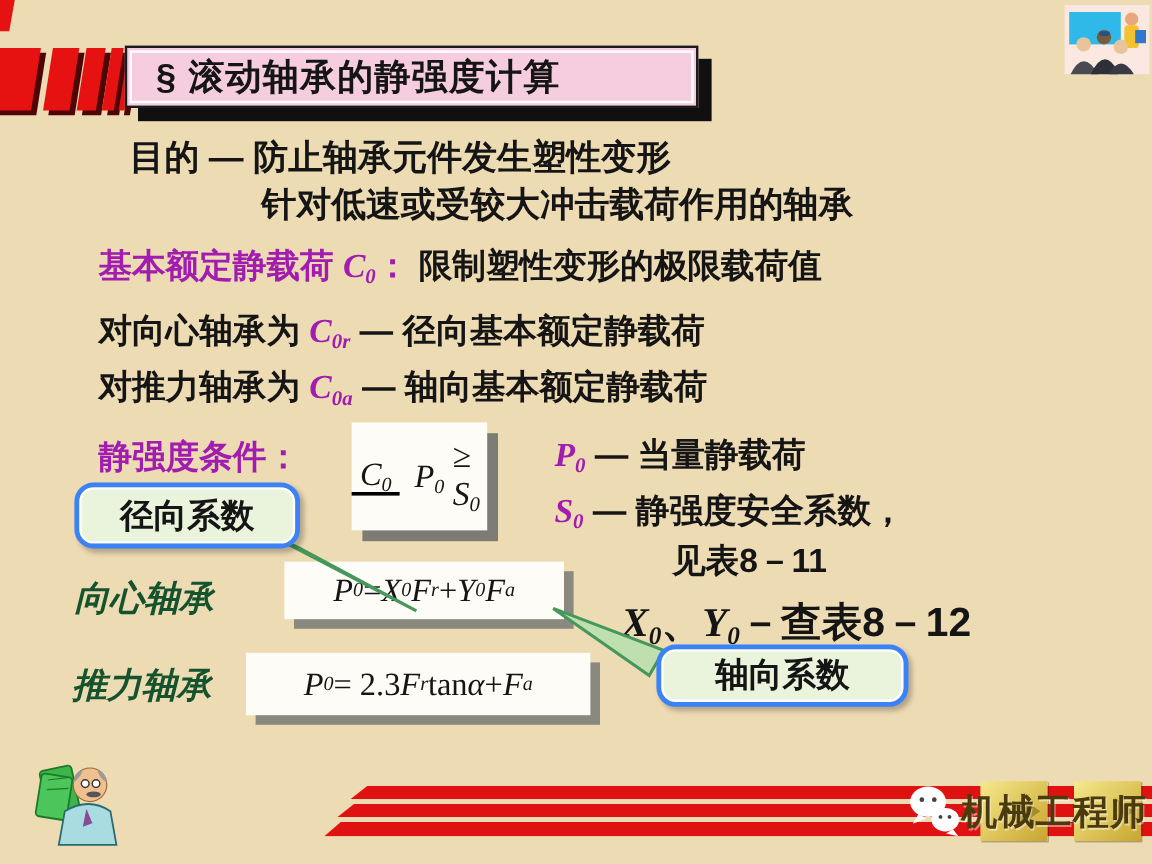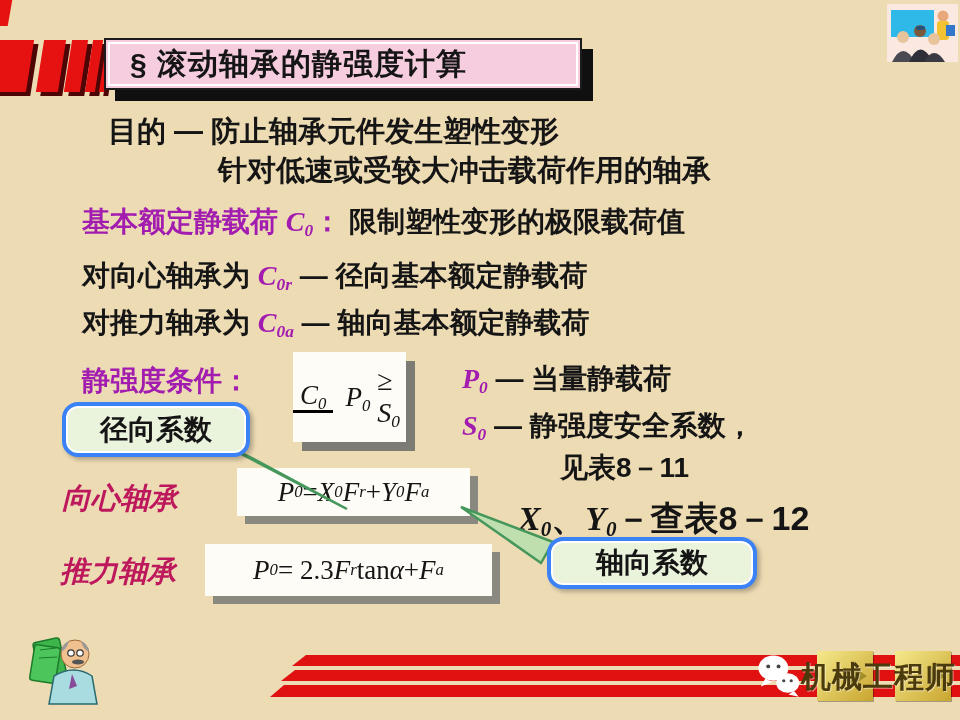--- a/index.html
+++ b/index.html
@@ -19,21 +19,21 @@
         outline:2px solid #fff;outline-offset:-6px;
         display:flex;align-items:center;padding-left:24px;box-sizing:border-box;
         font-size:30px;font-weight:bold;letter-spacing:1px;}
   .clipart{position:absolute;}
   
   .line{position:absolute;font-weight:bold;white-space:nowrap;}
   .sz29{font-size:29px;}
   .sz28{font-size:28px;}
   .sz27{font-size:34px;}
   .red{color:#a21caf;}
-  .red-italic{color:#be185d;font-style:italic;}
+  .red-italic{color:#14532d;font-style:italic;}
   .mi{font-family:"Liberation Serif","DejaVu Serif",serif;font-style:italic;}
   sub.msub{font-size:0.62em;line-height:0;vertical-align:-0.3em;}
   
   .fbox{position:absolute;background:#FDFCF6;display:flex;align-items:center;justify-content:center;
         font-family:"Liberation Serif","DejaVu Serif",serif;z-index:1;}
   .cond-box{left:293px;top:352px;width:113px;height:90px;box-shadow:9px 9px 0 #7d7c74;font-size:27px;}
   .frac{display:inline-flex;flex-direction:row;align-items:center;line-height:1.05;}
   .frac .num{border-bottom:3px solid #000;padding:0 7px 1px;}
   .frac .den{padding-top:1px;margin-left:12px;}
   .cond-rhs{margin-left:7px;font-size:28px;}

